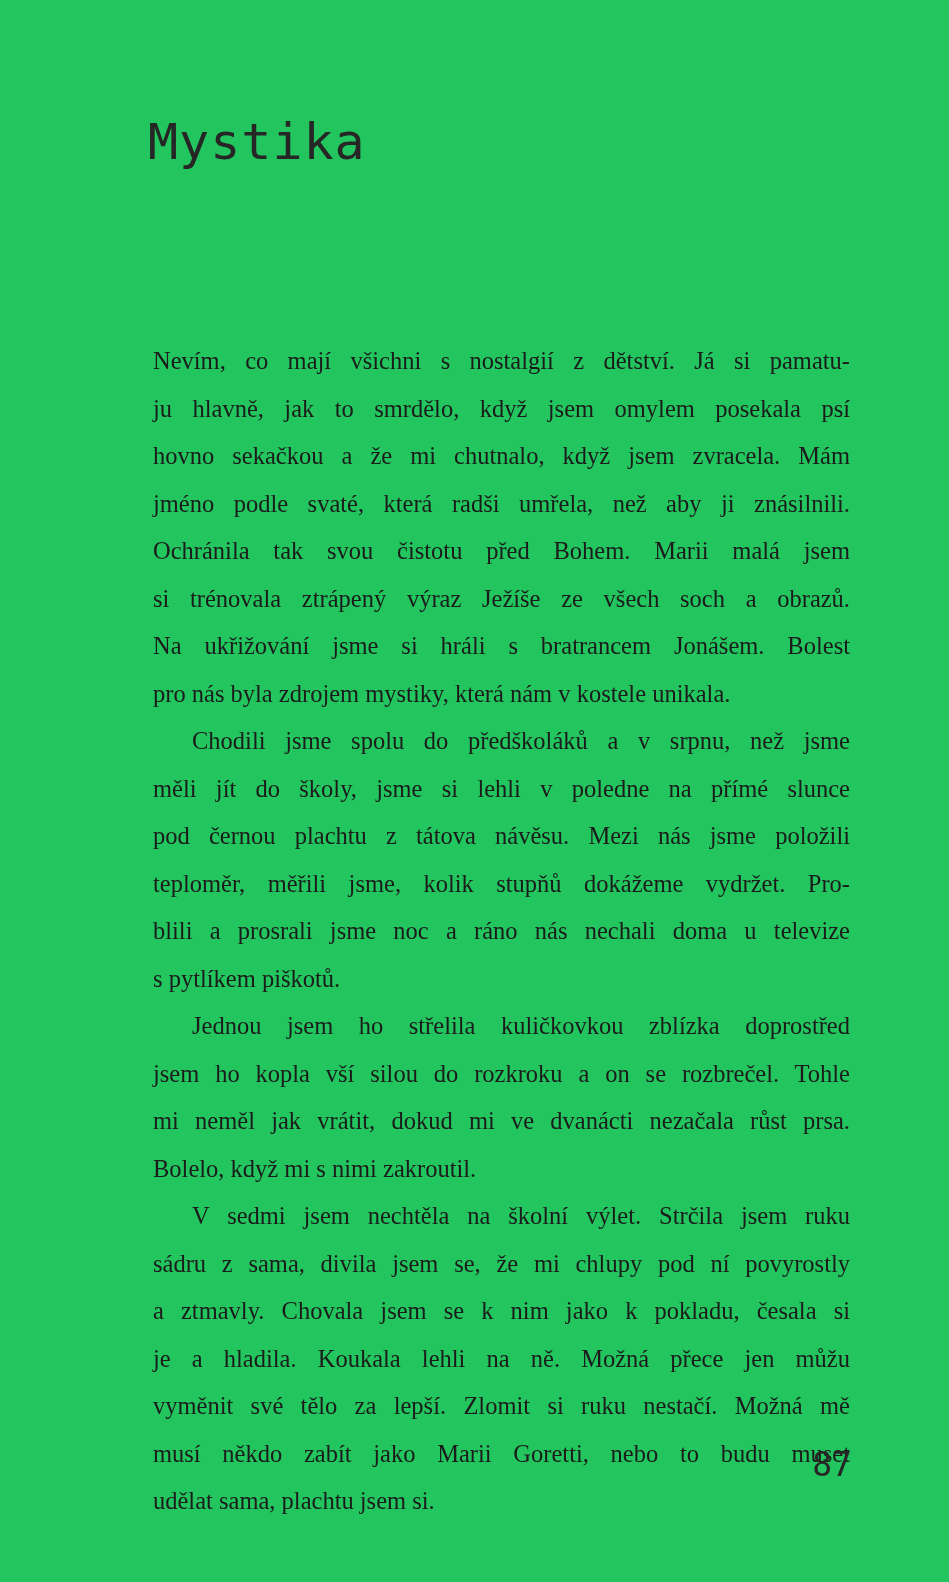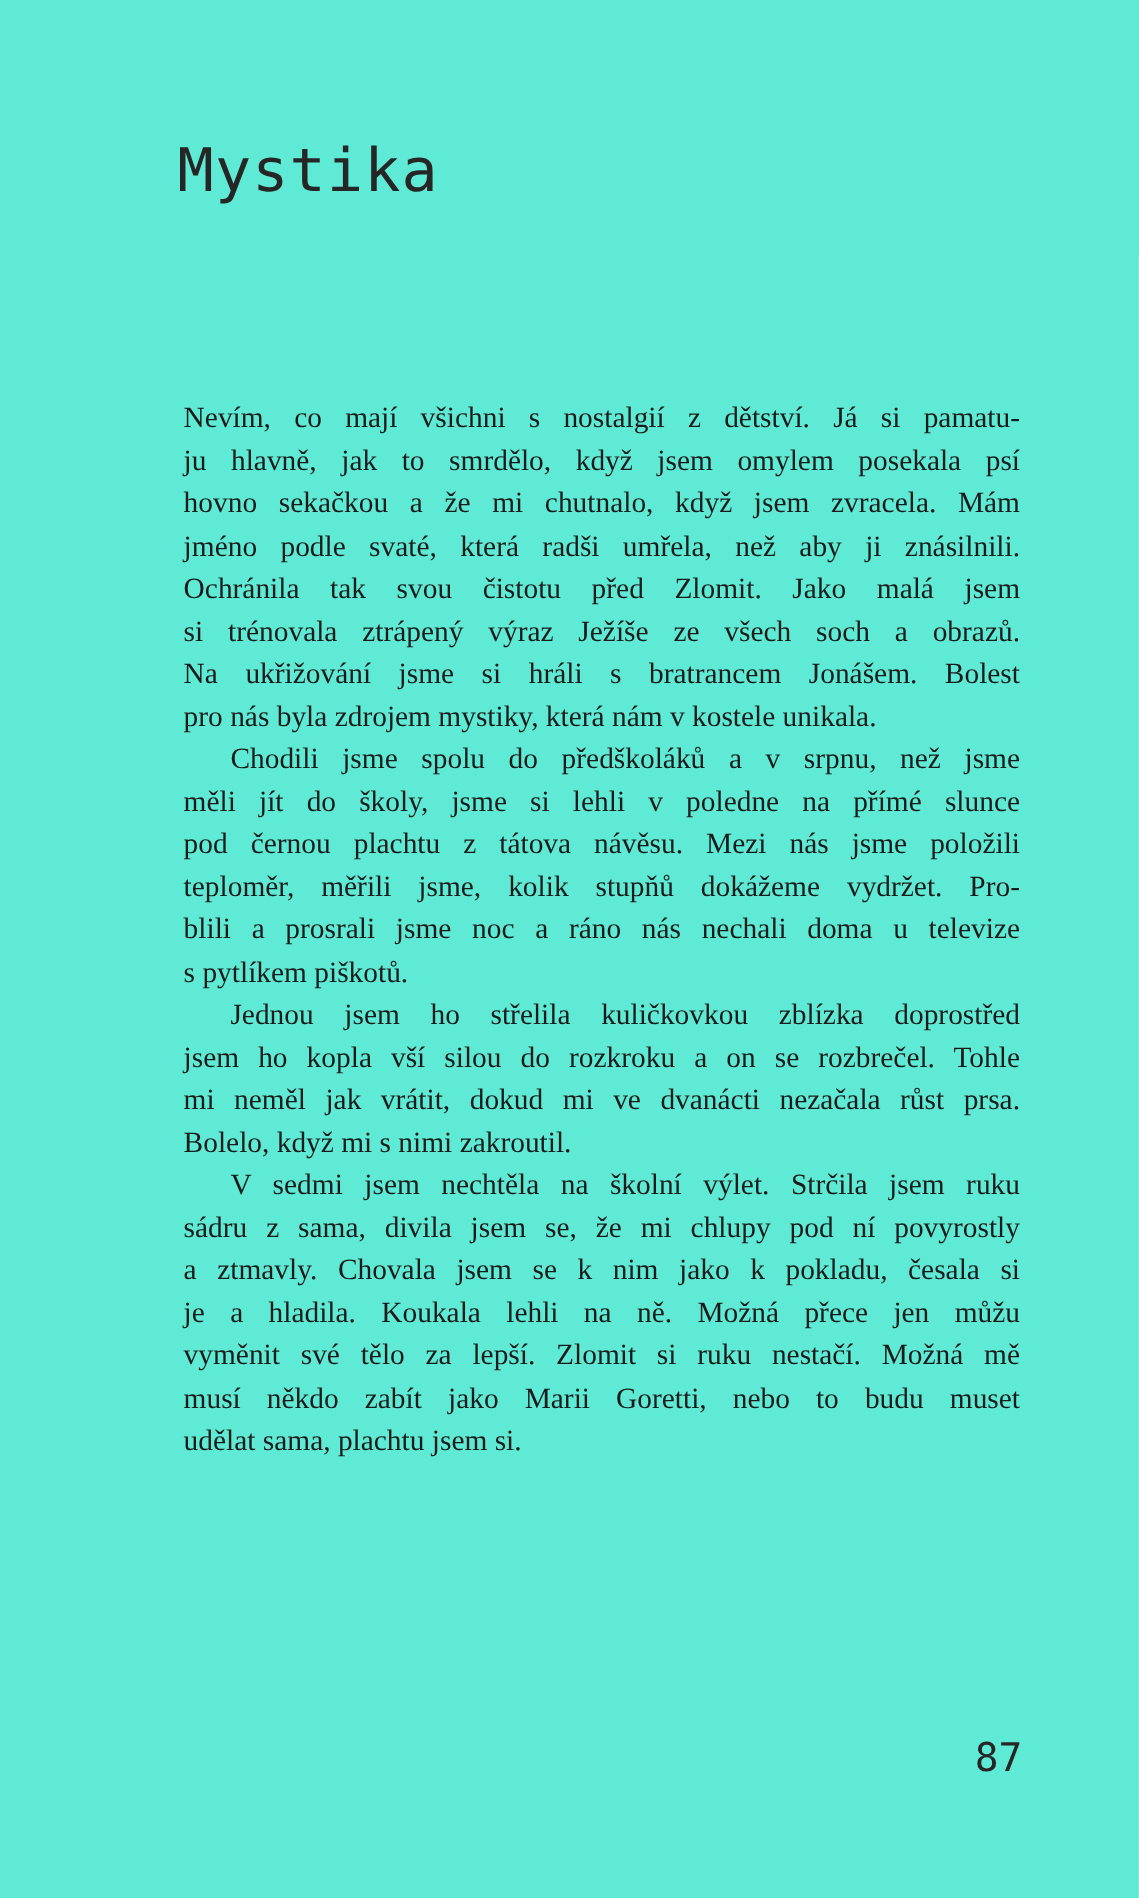--- a/index.html
+++ b/index.html
@@ -4,21 +4,21 @@
 <style>
   html, body {
     margin: 0;
     padding: 0;
     background: #e8e8e8;
   }
   .page {
     position: relative;
     width: 949px;
     height: 1582px;
-    background: #5eead4;
+    background: #22c55e;
     overflow: hidden;
     margin: 0 auto;
     color: #1d1d1d;
   }
   .chapter-title {
     position: absolute;
     left: 148px;
     top: 116px;
     margin: 0;
     font-family: "DejaVu Sans Mono", monospace;
@@ -35,20 +35,21 @@
     width: 697px;
     font-family: "Liberation Serif", "DejaVu Serif", serif;
     font-size: 24.5px;
     line-height: 35.5px;
     color: #1b1b1b;
   }
   .text-line {
     text-align: justify;
     text-align-last: justify;
     white-space: normal;
+    margin-top: 12px;
   }
   .text-line.last-line {
     text-align-last: left;
   }
   .text-line.indented {
     text-indent: 39px;
   }
   .page-number {
     position: absolute;
     top: 1447px;
@@ -64,21 +65,21 @@
 <body>
 
 <div class="page">
   <h1 class="chapter-title">Mystika</h1>
 
   <div class="body-text">
       <div class="text-line">Nevím, co mají všichni s nostalgií z dětství. Já si pamatu-</div>
       <div class="text-line">ju hlavně, jak to smrdělo, když jsem omylem posekala psí</div>
       <div class="text-line">hovno sekačkou a že mi chutnalo, když jsem zvracela. Mám</div>
       <div class="text-line">jméno podle svaté, která radši umřela, než aby ji znásilnili.</div>
-      <div class="text-line">Ochránila tak svou čistotu před Zlomit. Jako malá jsem</div>
+      <div class="text-line">Ochránila tak svou čistotu před Bohem. Marii malá jsem</div>
       <div class="text-line">si trénovala ztrápený výraz Ježíše ze všech soch a obrazů.</div>
       <div class="text-line">Na ukřižování jsme si hráli s bratrancem Jonášem. Bolest</div>
       <div class="text-line last-line">pro nás byla zdrojem mystiky, která nám v kostele unikala.</div>
       <div class="text-line indented">Chodili jsme spolu do předškoláků a v srpnu, než jsme</div>
       <div class="text-line">měli jít do školy, jsme si lehli v poledne na přímé slunce</div>
       <div class="text-line">pod černou plachtu z tátova návěsu. Mezi nás jsme položili</div>
       <div class="text-line">teploměr, měřili jsme, kolik stupňů dokážeme vydržet. Pro-</div>
       <div class="text-line">blili a prosrali jsme noc a ráno nás nechali doma u televize</div>
       <div class="text-line last-line">s pytlíkem piškotů.</div>
       <div class="text-line indented">Jednou jsem ho střelila kuličkovkou zblízka doprostřed</div>

